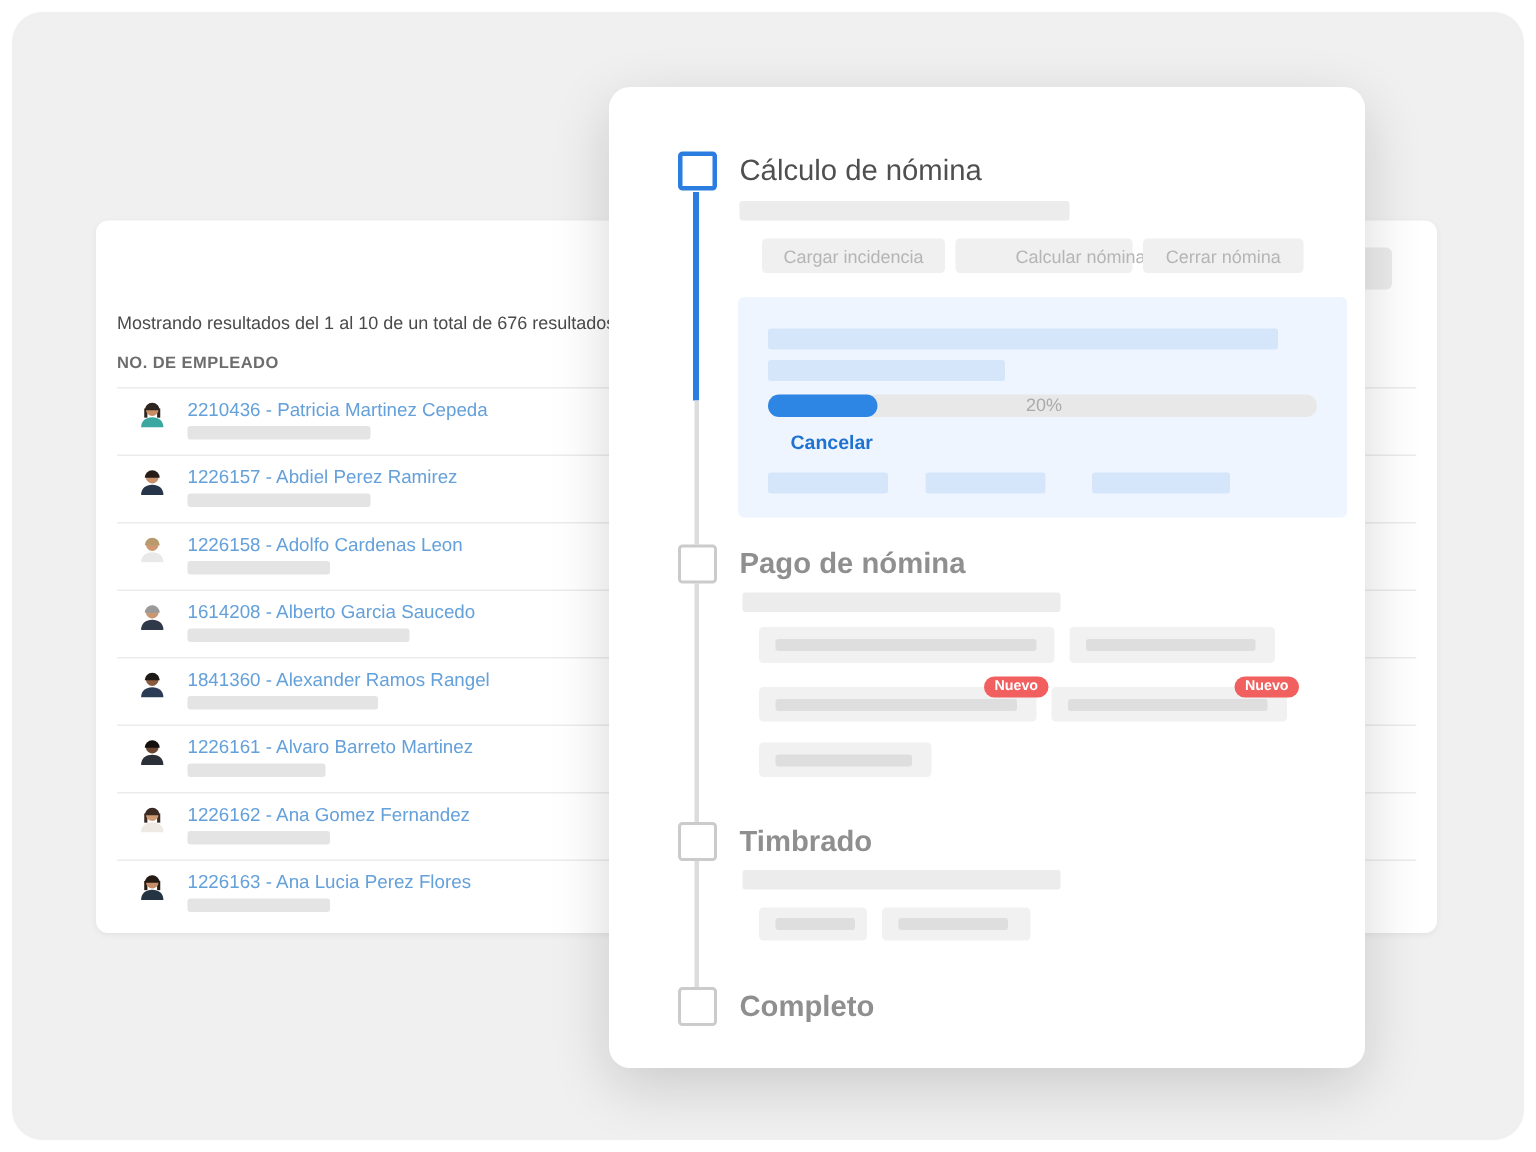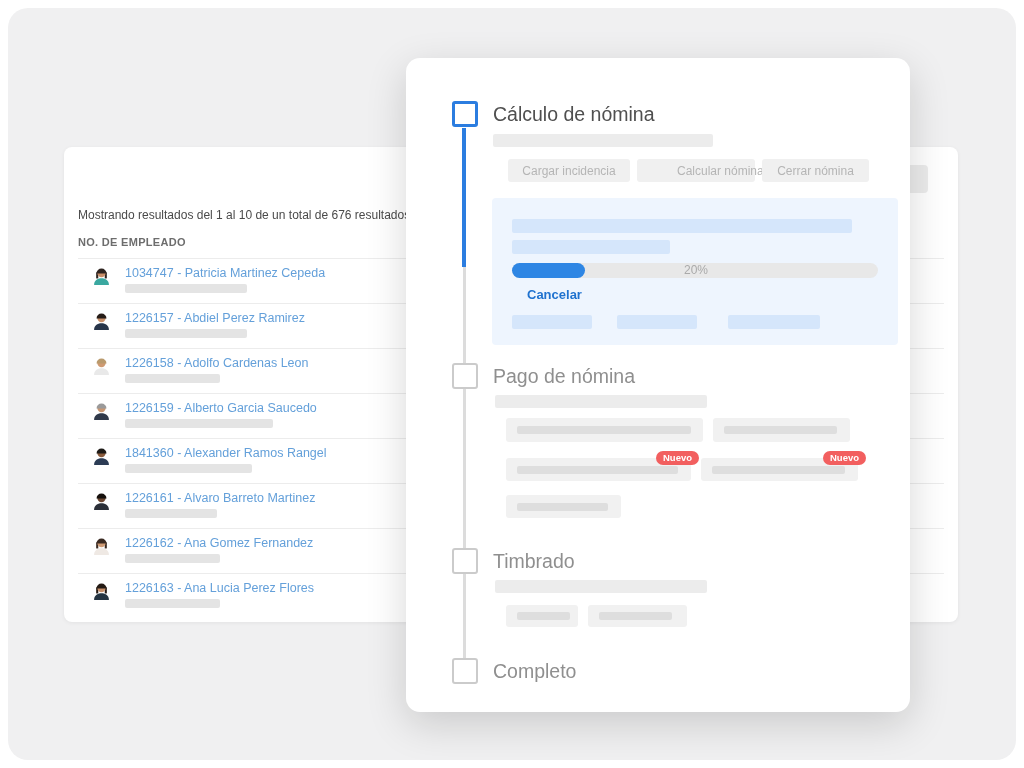--- a/index.html
+++ b/index.html
@@ -24,21 +24,21 @@
   .step-line { position:absolute; }
   .line-blue { left:56px; width:4px; top:70px; height:139px; background:#2b7de0; }
   .line-gray1 { left:57px; width:3px; top:209px; height:96px; background:#dcdcdc; }
   .line-gray2 { left:57px; width:3px; top:331px; height:159px; background:#dcdcdc; }
   .line-gray3 { left:57px; width:3px; top:516px; height:84px; background:#dcdcdc; }
   .step-check { position:absolute; left:46px; width:26px; height:26px; background:#fff; border-radius:3px; cursor:pointer; }
   .check-active { border:3px solid #2b7de0; }
   .check-idle { border:2px solid #cbcbcb; }
   .step-title { position:absolute; left:87px; font-size:19.5px; line-height:26px; white-space:nowrap; }
   .title-active { color:#4f4f4f; }
-  .title-idle { color:#8f8f8f; }
+  .title-idle { color:#8f8f8f;font-weight:bold; }
   .skel { position:absolute; background:#ececec; border-radius:2px; }
   .action-row { position:absolute; left:102px; top:101px; display:flex; gap:7px; }
   .action-btn { height:23px; background:#f0f0f0; border:none; border-radius:3px; color:#b5b5b5; font-size:12px; font-family:inherit; cursor:pointer; white-space:nowrap; }
   .blue-panel { position:absolute; left:86px; top:140px; width:406px; height:147px; background:#eef5fe; border-radius:4px; }
   .bp-bar { position:absolute; height:14px; background:#d5e6fb; border-radius:2px; }
   .progress-track { position:absolute; left:20px; top:65px; width:366px; height:15px; background:#e8e8e8; border-radius:8px; }
   .progress-fill { position:absolute; left:0; top:0; height:15px; background:#2e86e4; border-radius:8px; }
   .progress-label { position:absolute; left:1px; top:0; width:100%; text-align:center; font-size:12px; line-height:15px; color:#aaa; }
   .cancel-link { position:absolute; left:35px; top:89px; font-size:13px; font-weight:bold; color:#1f72cf; text-decoration:none; }
   .ph-btn { position:absolute; background:#f1f1f1; border:none; border-radius:3px; cursor:pointer; }
@@ -61,21 +61,21 @@
     <div class="emp-list">
   <div class="emp-row">
     <svg class="avatar" viewBox="0 0 24 24">
       <rect x="0" y="0" width="24" height="24" fill="#ffffff"></rect>
       <path class="av-shirt" d="M3.5 24 C3.5 18.8 7.2 16.2 12 16.2 C16.8 16.2 20.5 18.8 20.5 24 Z" fill="#3aa8a0"></path>
       <rect class="av-hairside" x="5.9" y="9.5" width="2.4" height="7" fill="#2e2420"></rect>
       <rect class="av-hairside" x="15.7" y="9.5" width="2.4" height="7" fill="#2e2420"></rect>
       <circle class="av-skin" cx="12" cy="10.4" r="4.8" fill="#c98e68"></circle>
       <path class="av-hair" d="M6.3 10.8 a5.7 5.7 0 0 1 11.4 0 z" fill="#2e2420"></path>
     </svg>
-    <a class="emp-link" href="#">1034747 - Patricia Martinez Cepeda</a>
+    <a class="emp-link" href="#">2210436 - Patricia Martinez Cepeda</a>
     <div class="emp-bar" style="width: 122px;"></div>
   </div>
 
   <div class="emp-row">
     <svg class="avatar" viewBox="0 0 24 24">
       <rect x="0" y="0" width="24" height="24" fill="#ffffff"></rect>
       <path class="av-shirt" d="M3.5 24 C3.5 18.8 7.2 16.2 12 16.2 C16.8 16.2 20.5 18.8 20.5 24 Z" fill="#27354a"></path>
       <rect class="av-hairside" x="5.9" y="9.5" width="2.4" height="7" fill="#261d18" style="display: none;"></rect>
       <rect class="av-hairside" x="15.7" y="9.5" width="2.4" height="7" fill="#261d18" style="display: none;"></rect>
       <circle class="av-skin" cx="12" cy="10.4" r="4.8" fill="#c9916b"></circle>
@@ -100,21 +100,21 @@
 
   <div class="emp-row">
     <svg class="avatar" viewBox="0 0 24 24">
       <rect x="0" y="0" width="24" height="24" fill="#ffffff"></rect>
       <path class="av-shirt" d="M3.5 24 C3.5 18.8 7.2 16.2 12 16.2 C16.8 16.2 20.5 18.8 20.5 24 Z" fill="#30394a"></path>
       <rect class="av-hairside" x="5.9" y="9.5" width="2.4" height="7" fill="#9a9a9a" style="display: none;"></rect>
       <rect class="av-hairside" x="15.7" y="9.5" width="2.4" height="7" fill="#9a9a9a" style="display: none;"></rect>
       <circle class="av-skin" cx="12" cy="10.4" r="4.8" fill="#c99772"></circle>
       <path class="av-hair" d="M6.3 10.8 a5.7 5.7 0 0 1 11.4 0 z" fill="#9a9a9a"></path>
     </svg>
-    <a class="emp-link" href="#">1226159 - Alberto Garcia Saucedo</a>
+    <a class="emp-link" href="#">1614208 - Alberto Garcia Saucedo</a>
     <div class="emp-bar" style="width: 148px;"></div>
   </div>
 
   <div class="emp-row">
     <svg class="avatar" viewBox="0 0 24 24">
       <rect x="0" y="0" width="24" height="24" fill="#ffffff"></rect>
       <path class="av-shirt" d="M3.5 24 C3.5 18.8 7.2 16.2 12 16.2 C16.8 16.2 20.5 18.8 20.5 24 Z" fill="#2c3c55"></path>
       <rect class="av-hairside" x="5.9" y="9.5" width="2.4" height="7" fill="#1d1a17" style="display: none;"></rect>
       <rect class="av-hairside" x="15.7" y="9.5" width="2.4" height="7" fill="#1d1a17" style="display: none;"></rect>
       <circle class="av-skin" cx="12" cy="10.4" r="4.8" fill="#8a5b3c"></circle>

